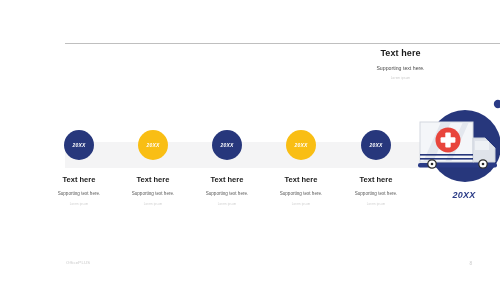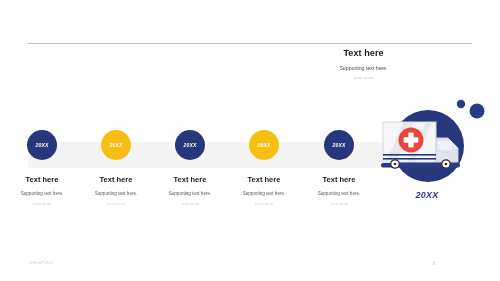--- a/index.html
+++ b/index.html
@@ -11,20 +11,21 @@
     width: 500px;
     height: 281px;
     font-family: "Liberation Sans", sans-serif;
     overflow: hidden;
   }
   #slide {
     position: relative;
     width: 464px;
     height: 281px;
     background: #ffffff;
+    margin-left: 37px;
   }
 
   
   .top-rule {
     position: absolute;
     left: 28px;
     top: 43px;
     width: 444px;
     height: 1px;
     background: #bfbfbf;

